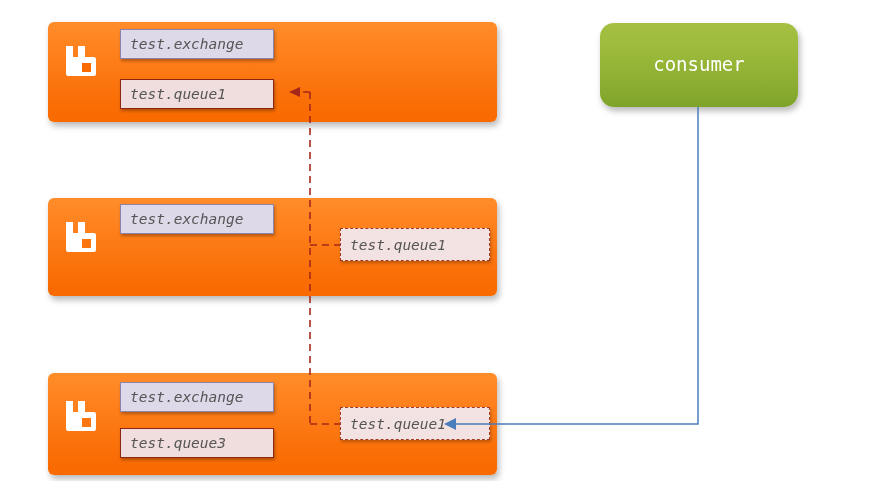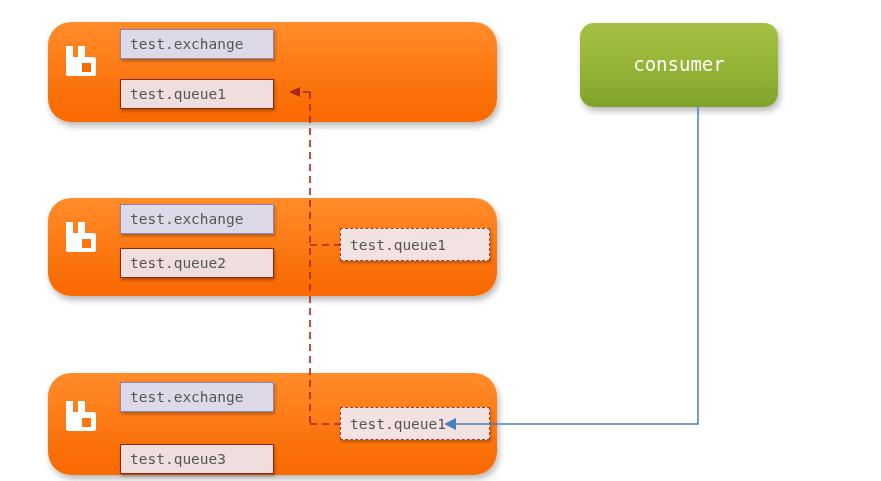--- a/index.html
+++ b/index.html
@@ -14,23 +14,24 @@
     position: relative;
     width: 881px;
     height: 481px;
     background: #ffffff;
     overflow: hidden;
   }
 
   
   .broker {
     position: absolute;
-    border-radius: 23px;
+    border-radius: 6px;
     background: linear-gradient(to bottom, #ff8c2a 0%, #ff8420 22%, #fc7712 55%, #fa6e06 80%, #f96a00 100%);
     box-shadow: 2px 4px 6px rgba(0,0,0,0.28);
+    font-style: italic;
   }
 
   
   .rabbit-logo {
     position: absolute;
     width: 34px;
     height: 34px;
   }
   .rabbit-logo svg { display: block; }
 
@@ -112,47 +113,44 @@
   <div class="broker" style="left:48px; top:198px; width:449px; height:98px;">
     <div class="rabbit-logo" style="left:14px; top:22px;">
       <svg width="34" height="34" viewBox="0 0 34 34">
         <path fill="#ffffff" d="M4 2 h7 v11 h5 V2 h7 v11 h9 a2 2 0 0 1 2 2 v15 a2 2 0 0 1 -2 2 H6 a2 2 0 0 1 -2 -2 Z"></path>
         <rect x="20" y="19" width="9" height="9" fill="#fb7510"></rect>
       </svg>
     </div>
     <div class="ent exchange" style="left:72px; top:6px; width:154px; height:30px;">
       <span>test.exchange</span>
     </div>
-    <div class="ent queue" style="left:72px; top:50px; width:154px; height:30px;">
-      <span>test.queue2</span>
-    </div>
     <div class="ent queue-ghost" style="left:292px; top:30px; width:150px; height:33px;">
       <span>test.queue1</span>
     </div>
   </div>
 
   <div class="broker" style="left:48px; top:373px; width:449px; height:102px;">
     <div class="rabbit-logo" style="left:14px; top:26px;">
       <svg width="34" height="34" viewBox="0 0 34 34">
         <path fill="#ffffff" d="M4 2 h7 v11 h5 V2 h7 v11 h9 a2 2 0 0 1 2 2 v15 a2 2 0 0 1 -2 2 H6 a2 2 0 0 1 -2 -2 Z"></path>
         <rect x="20" y="19" width="9" height="9" fill="#fb7510"></rect>
       </svg>
     </div>
     <div class="ent exchange" style="left:72px; top:9px; width:154px; height:30px;">
       <span>test.exchange</span>
     </div>
-    <div class="ent queue" style="left:72px; top:71px; width:154px; height:30px;">
+    <div class="ent queue" style="left:72px; top:55px; width:154px; height:30px;">
       <span>test.queue3</span>
     </div>
     <div class="ent queue-ghost" style="left:292px; top:34px; width:150px; height:33px;">
       <span>test.queue1</span>
     </div>
   </div>
 
-  <div class="consumer" style="left:580px; top:23px; width:198px; height:84px;">
+  <div class="consumer" style="left:600px; top:23px; width:198px; height:84px;">
     <div class="cline">consumer</div>
   </div>
 
   <svg class="wires" viewBox="0 0 881 481" xmlns="http://www.w3.org/2000/svg">
 
     <path d="M310,92 L310,424" stroke="#a5281b" stroke-width="1.6" fill="none" stroke-dasharray="7,5"></path>
 
     <path d="M310,92 L290,92" stroke="#a5281b" stroke-width="1.6" fill="none" stroke-dasharray="7,5"></path>
 
     <polygon points="289,92 300,87 300,97" fill="#a5281b"></polygon>

